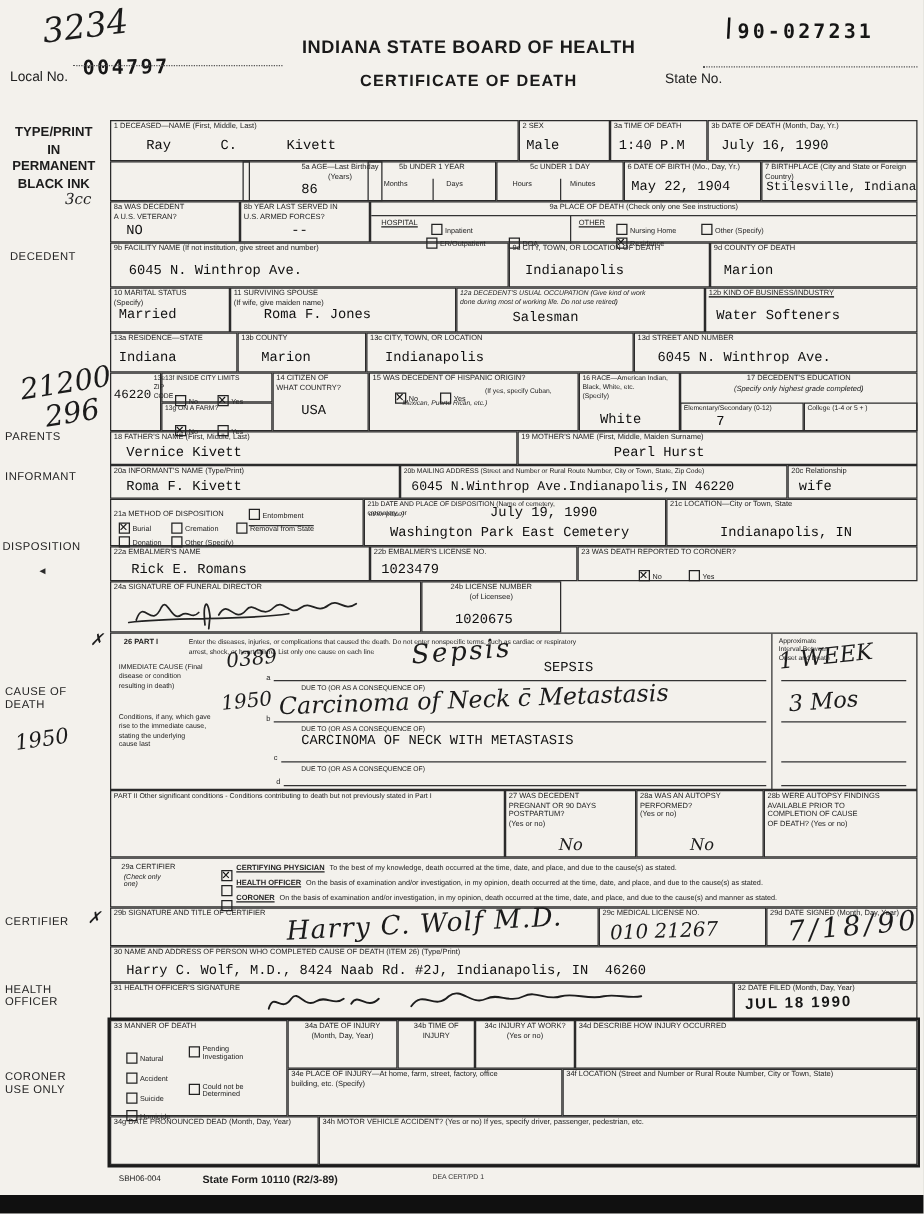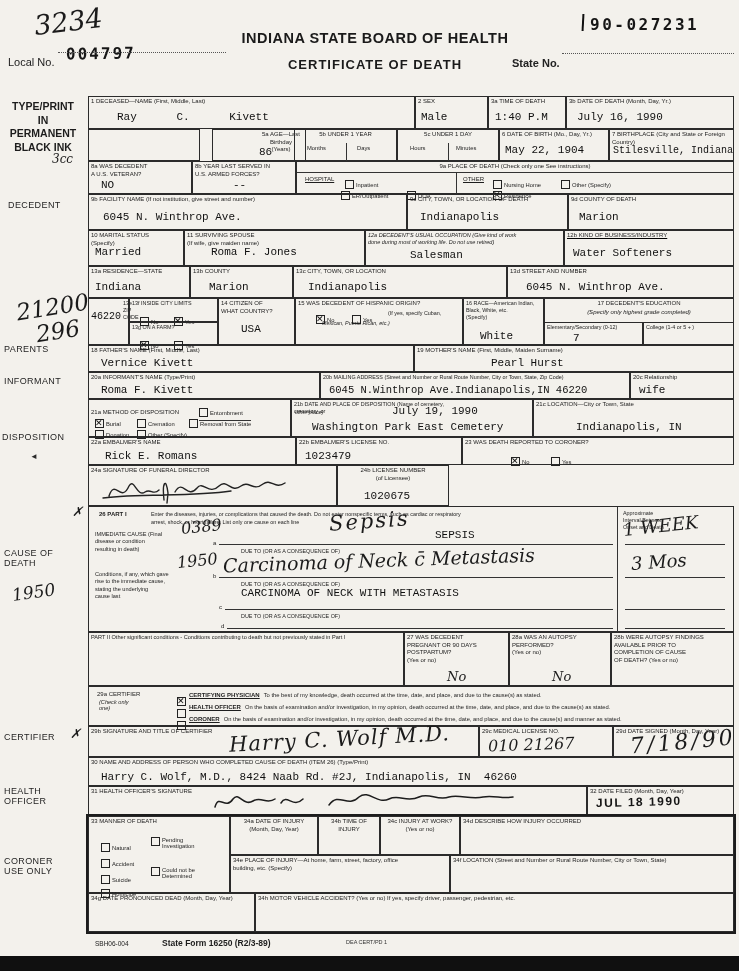--- a/index.html
+++ b/index.html
@@ -32,21 +32,21 @@
 <div class="page">
 
   <div class="hand" style="left:34px;top:6px;font-size:27px;transform:rotate(-7deg);">3234</div>
   <div class="abs" style="left:238px;top:30px;width:274px;text-align:center;font-size:14.5px;font-weight:600;letter-spacing:.5px;color:#1a1a1a;">INDIANA STATE BOARD OF HEALTH</div>
   <div class="abs" style="left:238px;top:57px;width:274px;text-align:center;font-size:13px;font-weight:600;letter-spacing:1px;color:#1a1a1a;">CERTIFICATE OF DEATH</div>
   <div class="abs bar" style="left:582px;top:14px;width:2px;height:17px;transform:rotate(3deg);"></div>
   <div class="stamp" style="left:590px;top:15px;font-size:16px;letter-spacing:2.5px;">90-027231</div>
   <div class="abs" style="left:8px;top:56px;font-size:11px;color:#222;">Local No.</div>
   <div class="stamp" style="left:66px;top:44px;font-size:16px;letter-spacing:2px;transform:rotate(-1deg);">004797</div>
   <div class="dots" style="left:58px;top:52px;width:168px;"></div>
-  <div class="abs" style="left:512px;top:57px;font-size:11px;color:#222;font-weight:bold;">State No.</div>
+  <div class="abs" style="left:532px;top:57px;font-size:11px;color:#222;">State No.</div>
   <div class="dots" style="left:562px;top:53px;width:172px;"></div>
 
   <div class="abs" style="left:0;top:100px;width:86px;text-align:center;font-size:10.5px;font-weight:600;line-height:1.3;white-space:pre-line;color:#1c1c1c;">TYPE/PRINT
 IN
 PERMANENT
 BLACK INK</div>
   <div class="hand" style="left:52px;top:152px;font-size:12px;">3cc</div>
   <div class="mlab" style="left:8px;top:200px;">DECEDENT</div>
   <div class="hand" style="left:16px;top:294px;font-size:23px;transform:rotate(-9deg);">21200</div>
   <div class="hand" style="left:36px;top:318px;font-size:23px;transform:rotate(-9deg);">296</div>
@@ -76,21 +76,21 @@
   <div class="cell" style="left:488px;top:96px;width:78px;height:33px;">
     <div class="lbl">3a  TIME OF DEATH</div>
       <div class="tw" style="left:6px;top:14px;">1:40 P.M</div>
   </div>
   <div class="cell" style="left:566px;top:96px;width:168px;height:33px;">
     <div class="lbl">3b  DATE OF DEATH (Month, Day, Yr.)</div>
       <div class="tw" style="left:10px;top:14px;">July 16, 1990</div>
   </div>
 
   <div class="cell" style="left:88px;top:129px;width:112px;height:32px;"></div>
-  <div class="cell" style="left:212px;top:129px;width:94px;height:32px;padding-left:44px;">
+  <div class="cell" style="left:194px;top:129px;width:112px;height:32px;padding-left:44px;">
     <div class="lbl lblc">5a  AGE—Last Birthday
 (Years)</div>
       <div class="tw" style="left:46px;top:16px;">86</div>
   </div>
   <div class="cell" style="left:294px;top:129px;width:103px;height:32px;">
     <div class="lbl lblc">5b  UNDER 1 YEAR</div>
     <div class="opt" style="left:12px;top:15px;">Months</div>
     <div class="opt" style="left:62px;top:15px;">Days</div>
     <div class="vln" style="left:51px;top:13px;height:18px;"></div>
   </div>
@@ -439,16 +439,16 @@
     <div class="lbl">34f  LOCATION (Street and Number or Rural Route Number, City or Town, State)</div>
   </div>
   <div class="cell" style="left:88px;top:893px;width:167px;height:39px;">
     <div class="lbl">34g  DATE PRONOUNCED DEAD (Month, Day, Year)</div>
   </div>
   <div class="cell" style="left:255px;top:893px;width:479px;height:39px;">
     <div class="lbl">34h  MOTOR VEHICLE ACCIDENT?  (Yes or no)   If yes, specify driver, passenger, pedestrian, etc.</div>
   </div>
 
   <div class="abs" style="left:95px;top:940px;font-size:6.5px;color:#222;">SBH06-004</div>
-  <div class="abs" style="left:162px;top:938px;font-size:8.5px;font-weight:bold;color:#1d1d1d;">State Form 16250 (R2/3-89)</div>
+  <div class="abs" style="left:162px;top:938px;font-size:8.5px;font-weight:bold;color:#1d1d1d;">State Form 10110 (R2/3-89)</div>
   <div class="abs" style="left:346px;top:939px;font-size:5.5px;color:#333;">DEA CERT/PD 1</div>
   <div class="bar" style="left:0;top:956px;width:739px;height:15px;"></div>
 </div>
 
 </body></html>

